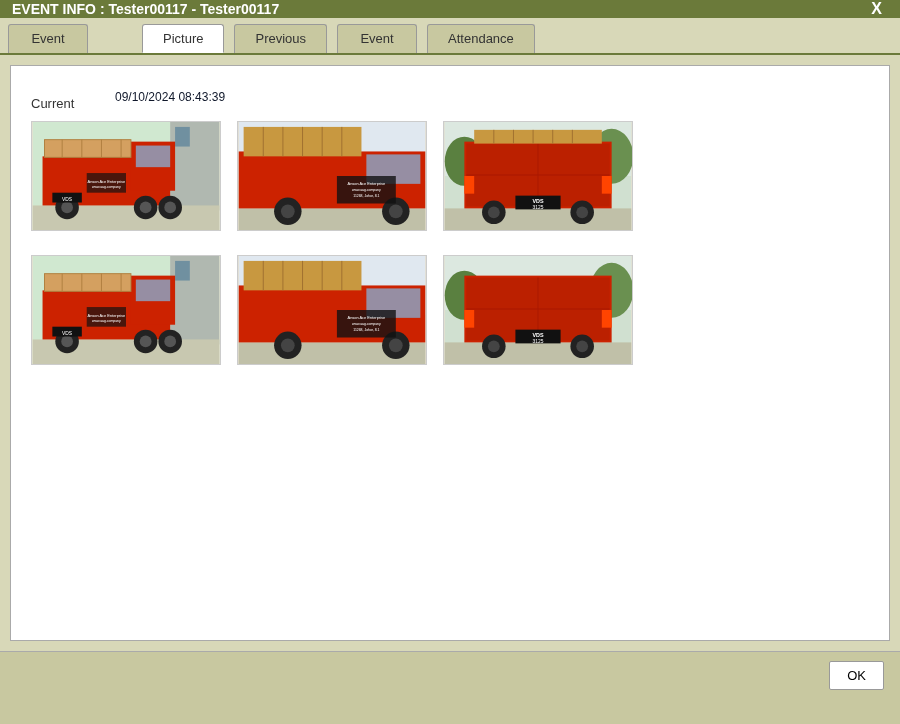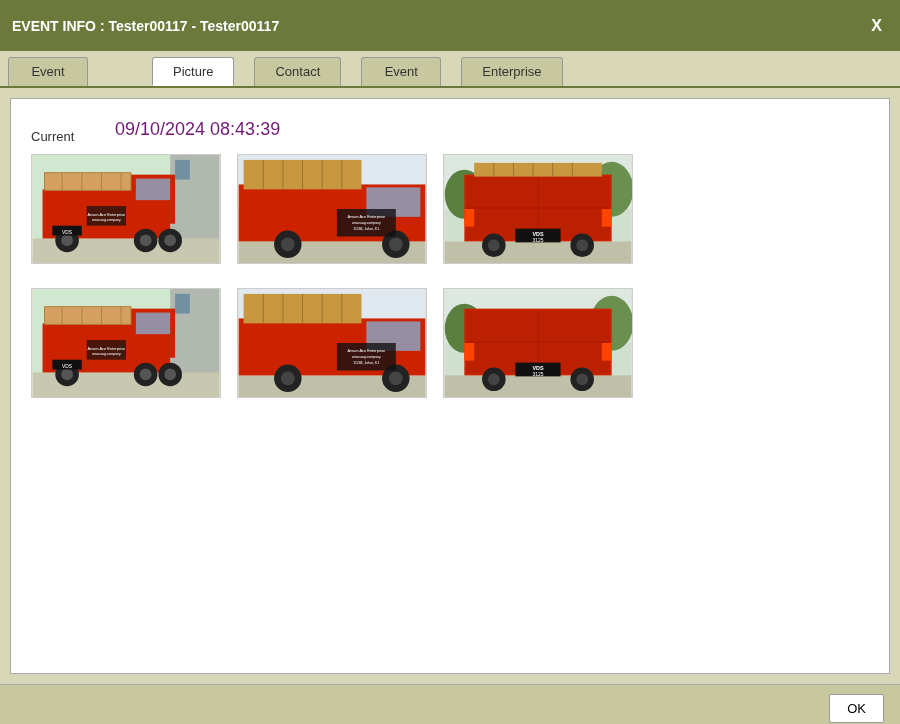--- a/index.html
+++ b/index.html
@@ -10,21 +10,21 @@
       background: #c8c8a0;
       font-family: Arial, sans-serif;
       font-size: 13px;
       overflow: hidden;
     }
 
     
     .title-bar {
       background: #6b7a3a;
       color: white;
-      height: 51px;
+      height: 18px;
       display: flex;
       align-items: center;
       justify-content: space-between;
       padding: 0 12px;
     }
 
     .title-bar-title {
       font-size: 14px;
       font-weight: bold;
     }
@@ -38,21 +38,21 @@
       border: none;
       padding: 2px 6px;
     }
 
     
     .tabs-container {
       background: #d8d8b8;
       border-bottom: 2px solid #6b7a3a;
       display: flex;
       padding: 6px 8px 0 8px;
-      gap: 20px;
+      gap: 10px;
     }
 
     .tab {
       padding: 6px 20px;
       background: #c8c8a0;
       border: 1px solid #999;
       border-bottom: none;
       cursor: pointer;
       font-size: 13px;
       color: #333;
@@ -98,22 +98,22 @@
     }
 
     .photo-section-label {
       font-size: 13px;
       color: #333;
       min-width: 60px;
       margin-top: 14px;
     }
 
     .photo-section-timestamp {
-      color: #701a75;
-      font-size: 18px;
+      color: #0f172a;
+      font-size: 12px;
     }
 
     .photo-row {
       display: flex;
       gap: 16px;
       margin-left: 0;
     }
 
     .truck-photo {
       width: 190px;
@@ -155,23 +155,23 @@
 <body>
 
 <div class="title-bar">
   <span class="title-bar-title">EVENT INFO : Tester00117 - Tester00117</span>
   <button class="title-bar-close">X</button>
 </div>
 
 <div class="tabs-container">
   <div class="tab">Event</div>
   <div class="tab active">Picture</div>
-  <div class="tab">Contact</div>
+  <div class="tab">Previous</div>
   <div class="tab">Event</div>
-  <div class="tab">Enterprise</div>
+  <div class="tab">Attendance</div>
 </div>
 
 <div class="main-content">
   <div class="picture-panel">
 
     <div class="photo-section">
       <div class="photo-section-header">
         <span class="photo-section-label">Current</span>
         <span class="photo-section-timestamp">09/10/2024 08:43:39</span>
       </div>

